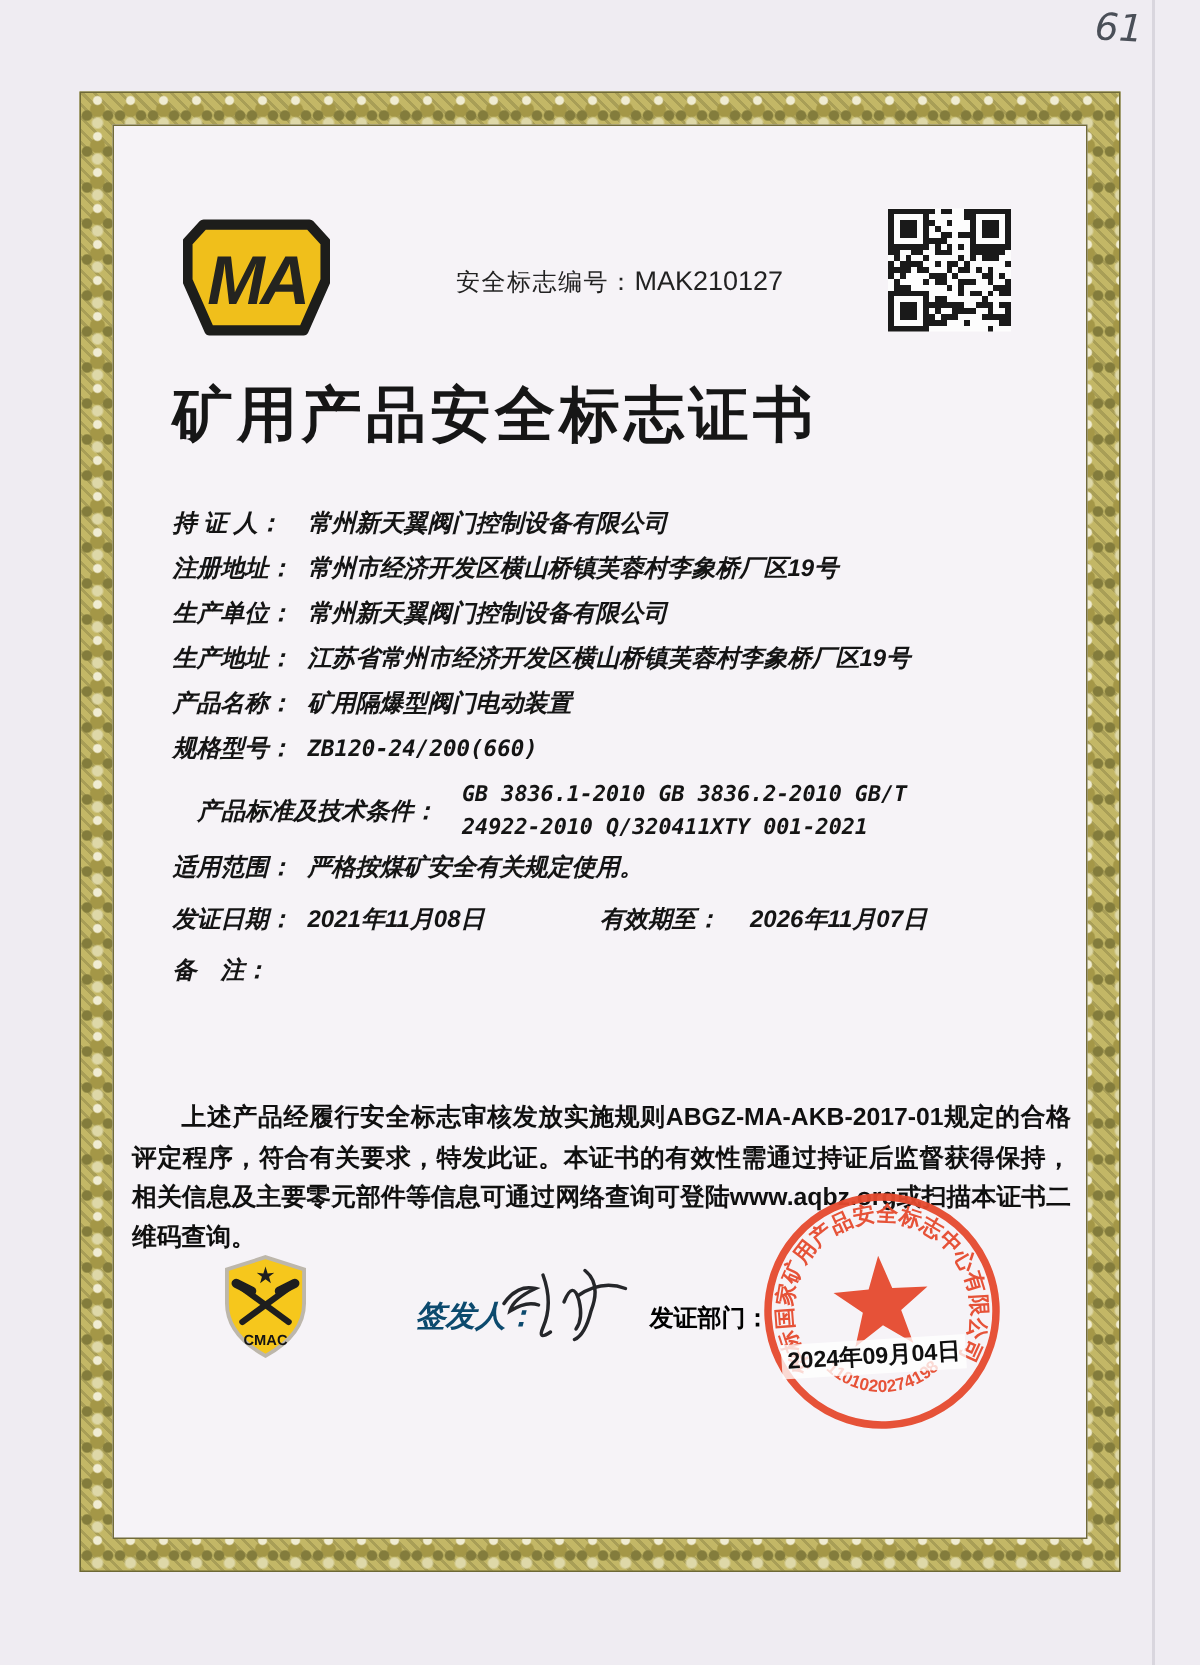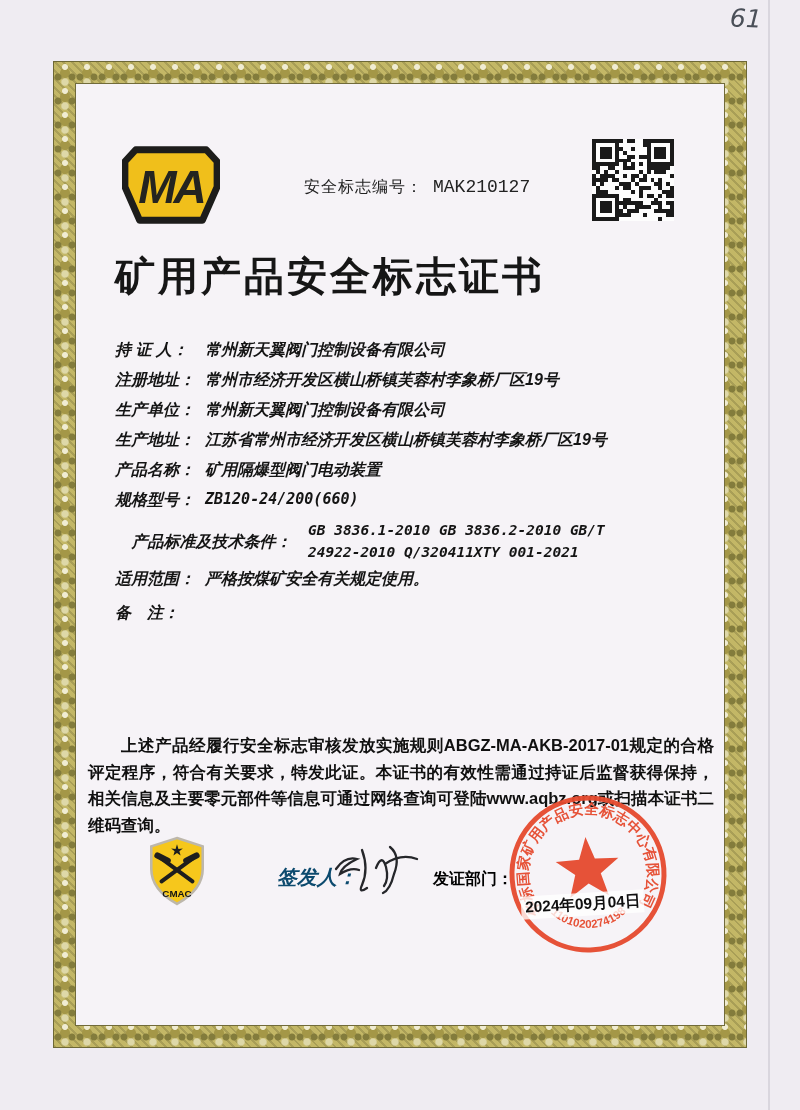--- a/index.html
+++ b/index.html
@@ -19,21 +19,21 @@
       radial-gradient(circle at 11px 20px, #ded8a8 3px,   transparent 4.5px),
       radial-gradient(circle at 11px 11px, #a49747 4.5px, transparent 5.5px),
       repeating-linear-gradient(45deg, rgba(90,85,40,.25) 0 2px, transparent 2px 6px);
     background-size:22px 24px,22px 24px,22px 24px,22px 24px,22px 24px,auto;}
   .inner{position:absolute;inset:21px;background:#f6f3f7;border:1px solid #716b3a;
          box-shadow:inset 0 0 0 2px #f6f3f7;}
   
   .ma-badge{position:absolute;left:122px;top:141px;width:98px;height:88px;}
   .certno{position:absolute;left:304px;top:177px;font-size:16px;color:#222;white-space:nowrap;}
   .certno .lbl{font-weight:normal;letter-spacing:1px;}
-  .certno .val{font-family:Liberation Mono, monospace;font-size:18px;margin-left:10px;}
+  .certno .val{font-family:Liberation Sans, sans-serif;font-size:18px;}
   .qr{position:absolute;left:592px;top:139px;width:82px;height:82px;background:#fdfdfd;}
   
   .title{position:absolute;left:0;top:249px;width:660px;text-align:center;font-size:40px;
          font-weight:bold;letter-spacing:3px;color:#161616;font-family:"Liberation Serif",serif;}
   
   .fields{position:absolute;left:115px;top:339px;width:535px;color:#141414;}
   .row{display:flex;align-items:flex-start;margin-bottom:9px;line-height:21px;font-style:italic;}
   .row .lbl{flex:0 0 90px;font-weight:bold;font-size:16px;white-space:nowrap;}
   .row .val{font-weight:bold;font-size:16px;}
   .row.std{align-items:center;margin-bottom:5px;}
@@ -340,20 +340,26 @@
       <span class="val">ZB120-24/200(660)</span>
     </div>
     <div class="row std">
       <span class="lbl">产品标准及技术条件：</span>
       <span class="val">GB 3836.1-2010 GB 3836.2-2010 GB/T 24922-2010 Q/320411XTY 001-2021</span>
     </div>
     <div class="row">
       <span class="lbl">适用范围：</span>
       <span class="val">严格按煤矿安全有关规定使用。</span>
     </div>
+    <div class="row dates">
+      <span class="lbl">发证日期：</span>
+      <span class="val v1">2021年11月08日</span>
+      <span class="l2">有效期至：</span>
+      <span class="val">2026年11月07日</span>
+    </div>
     <div class="row remark">
       <span class="lbl">备　注：</span>
       <span class="val"></span>
     </div>
   </div>
 
   <div class="statement">上述产品经履行安全标志审核发放实施规则ABGZ-MA-AKB-2017-01规定的合格评定程序，符合有关要求，特发此证。本证书的有效性需通过持证后监督获得保持，相关信息及主要零元部件等信息可通过网络查询可登陆www.aqbz.org或扫描本证书二维码查询。</div>
 
   <svg class="cmac" viewBox="0 0 60 70">
     <path d="M30 3 L55 11 V33 Q55 53 30 67 Q5 53 5 33 V11 Z" fill="#f6c71c" stroke="#bdb7ab" stroke-width="2.5"></path>

